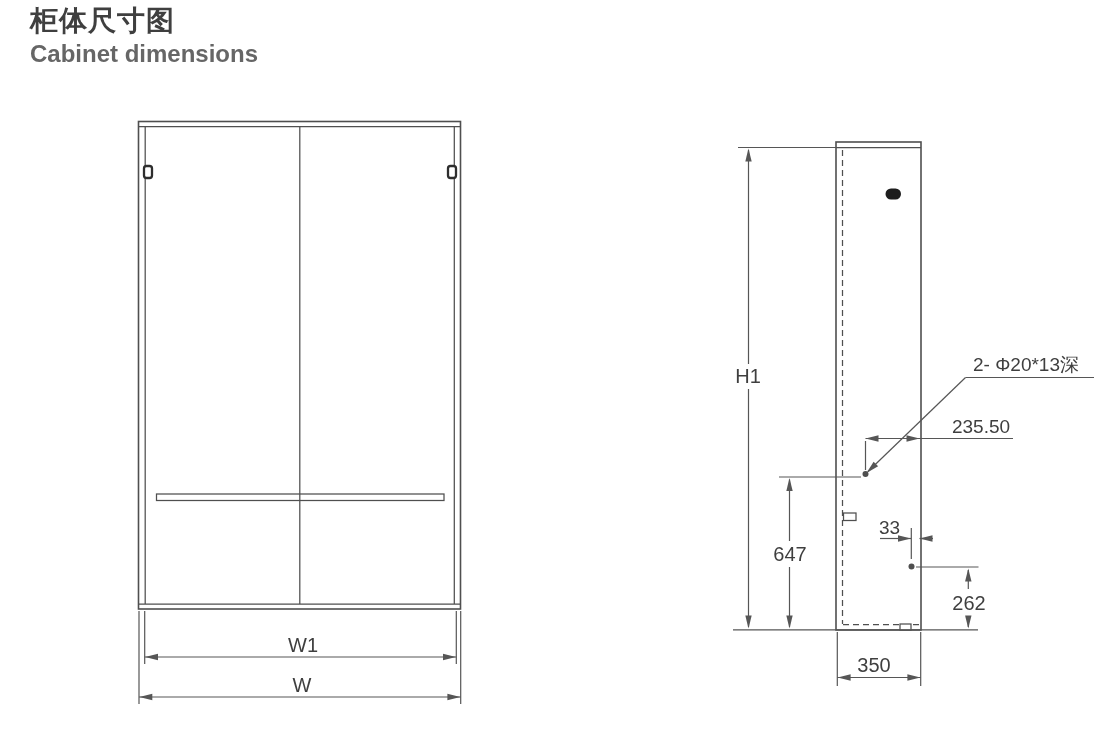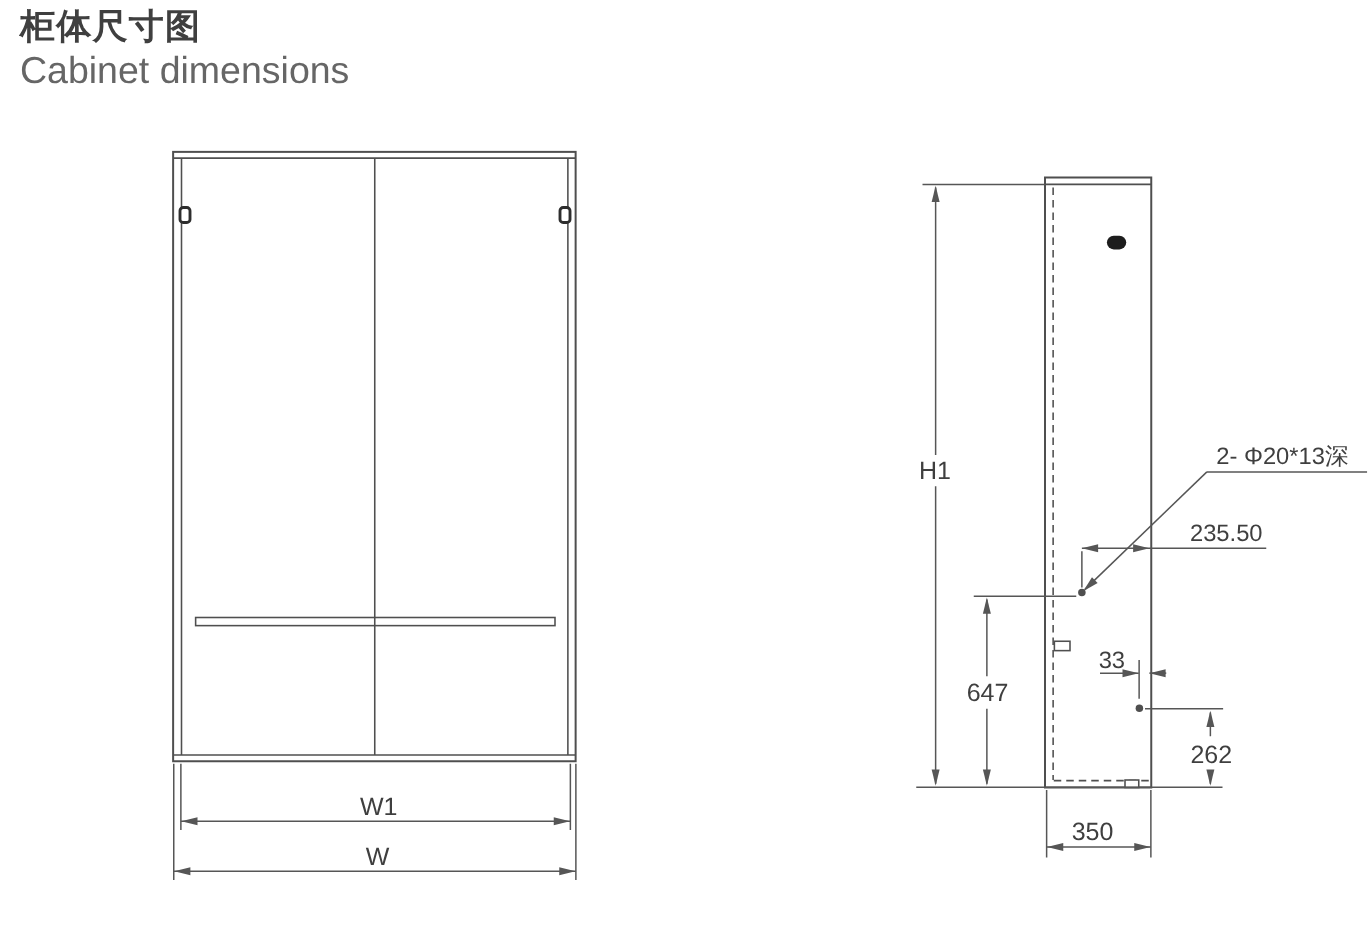--- a/index.html
+++ b/index.html
@@ -1,26 +1,26 @@
 <!DOCTYPE html>
 <html style="--c-bg: #ffffff; --c-outline: #4f4f4f; --c-dim: #565656; --c-text: #3f3f3f; --c-knob: #1d1d1d;"><head>
 <meta charset="utf-8">
 <style>
   html,body{margin:0;padding:0;background:#fff;}
   .canvas{
     position:relative;width:1094px;height:751px;background:var(--c-bg,#ffffff);
     overflow:hidden;font-family:"Liberation Sans",sans-serif;
   }
-  .titleblock{position:absolute;left:16px;top:4px;}
+  .titleblock{position:absolute;left:30px;top:4px;}
   .title{
     font-size:28px;font-weight:bold;color:var(--c-text,#3e3e3e);
     letter-spacing:1px;line-height:1.2;
   }
   .subtitle{
-    font-size:30px;font-weight:400;color:#666666;line-height:1.15;margin-top:2px;
+    font-size:24px;font-weight:700;color:#666666;line-height:1.15;margin-top:2px;
   }
   svg.drawing{position:absolute;left:0;top:0;}
   
   .ol{stroke:var(--c-outline,#4f4f4f);stroke-width:1.6;fill:none;}
   .ol-thin{stroke:var(--c-outline,#4f4f4f);stroke-width:1.25;fill:none;}
   .dash{stroke:var(--c-outline,#5a5a5a);stroke-width:1.25;fill:none;stroke-dasharray:6 4;}
   
   .dl{stroke:var(--c-dim,#565656);stroke-width:1.2;fill:none;}
   .ar{fill:var(--c-dim,#565656);stroke:none;}
   .dt{

